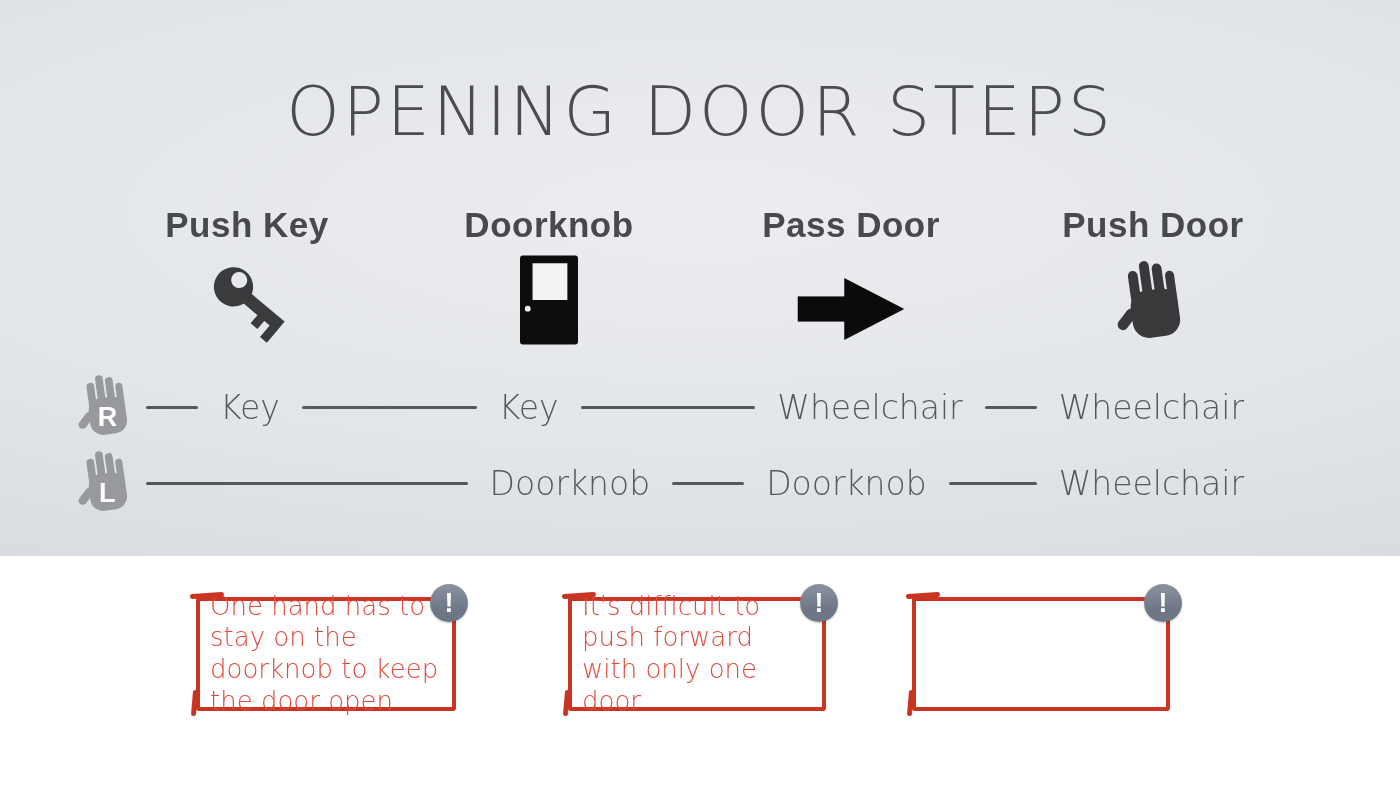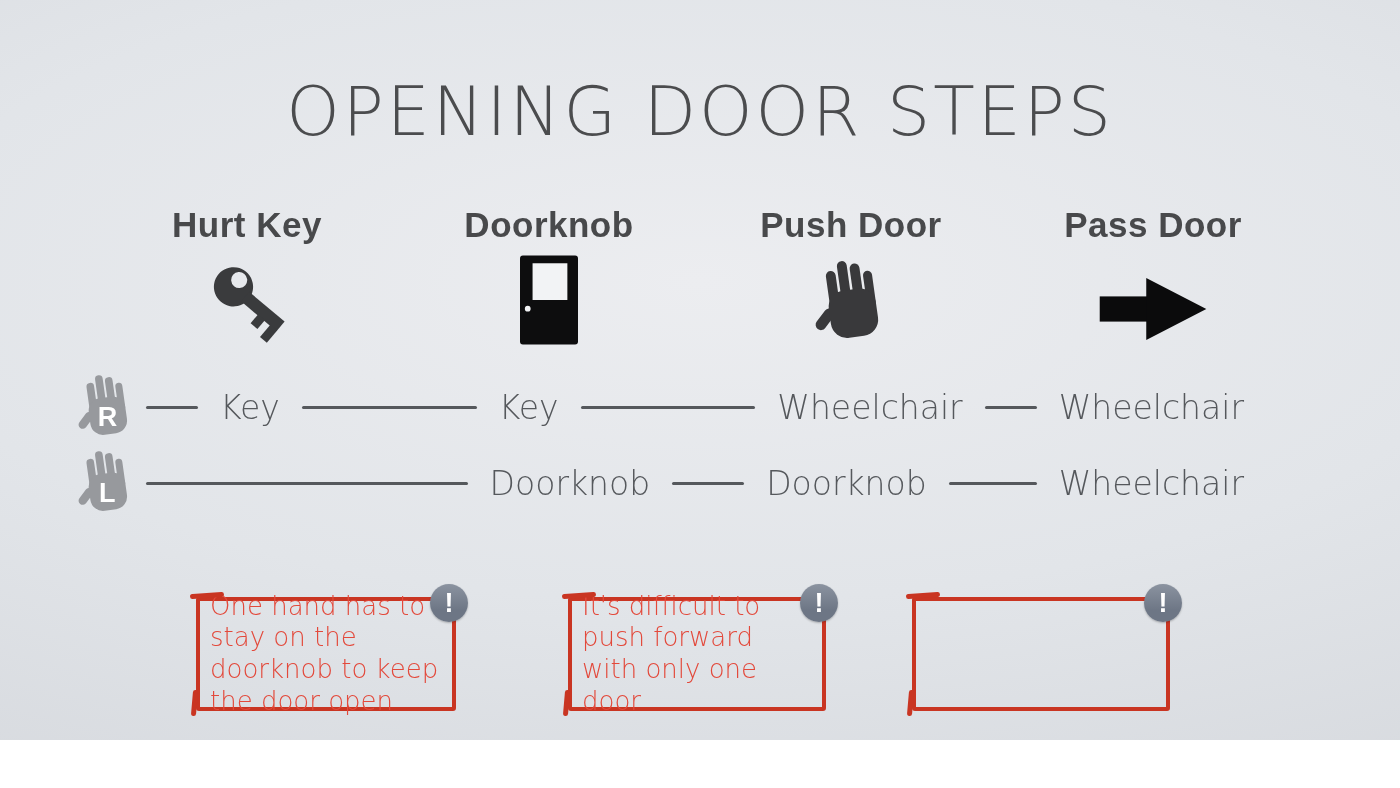--- a/index.html
+++ b/index.html
@@ -5,21 +5,21 @@
   :root{
     --background:#e2e5e9; --title-text:#4b4c4e; --header-text:#48494b;
     --step-text:#55585c; --line:#55585c; --icon-dark:#2f3032;
     --hand-gray:#97999d; --warning-border:#c93522; --warning-text:#e3493b;
     --badge-background:#6d7685; --badge-text:#ffffff;
   }
   *{box-sizing:border-box; margin:0; padding:0;}
   html,body{width:1400px; height:788px; overflow:hidden;}
   body{font-family:"Liberation Sans", sans-serif;}
   .slide{
-    position:relative; width:1400px; height:740px;
+    position:relative; width:1400px; height:556px;
     background:radial-gradient(ellipse 120% 90% at 50% 38%, #ecedf0 0%, var(--background,#e2e5e9) 48%, #d3d6db 100%);
   }
   .thin{font-family:"DejaVu Sans","Liberation Sans",sans-serif; font-weight:200;}
 
   .title{
     position:absolute; top:74px; left:0; width:100%;
     text-align:center; font-size:68px; line-height:1.12;
     letter-spacing:3px; color:var(--title-text,#4b4c4e); font-weight:200;
   }
 
@@ -115,48 +115,48 @@
     </symbol>
   </defs>
 </svg>
 
 <div class="slide">
 
   <h1 class="title thin">OPENING DOOR STEPS</h1>
 
   <div class="columns">
     <div class="col">
-      <div class="col-label">Hurt Key</div>
+      <div class="col-label">Push Key</div>
       <div class="col-icon icon-key">
         <svg fill="#3a3b3d">
             <use href="#sym-key"></use>
           </svg>
       </div>
     </div>
     <div class="col">
       <div class="col-label">Doorknob</div>
       <div class="col-icon icon-door">
         <svg>
             <use href="#sym-door"></use>
           </svg>
       </div>
     </div>
     <div class="col">
+      <div class="col-label">Pass Door</div>
+      <div class="col-icon icon-arrow">
+        <svg fill="#0b0b0c">
+            <use href="#sym-arrow"></use>
+          </svg>
+      </div>
+    </div>
+    <div class="col">
       <div class="col-label">Push Door</div>
       <div class="col-icon icon-hand">
         <svg fill="#39393b">
             <use href="#sym-hand"></use>
-          </svg>
-      </div>
-    </div>
-    <div class="col">
-      <div class="col-label">Pass Door</div>
-      <div class="col-icon icon-arrow">
-        <svg fill="#0b0b0c">
-            <use href="#sym-arrow"></use>
           </svg>
       </div>
     </div>
   </div>
 
   <div class="step-row row-r">
     <div class="hand-badge">
       <svg fill="#97999d">
           <use href="#sym-hand"></use>
         </svg>

